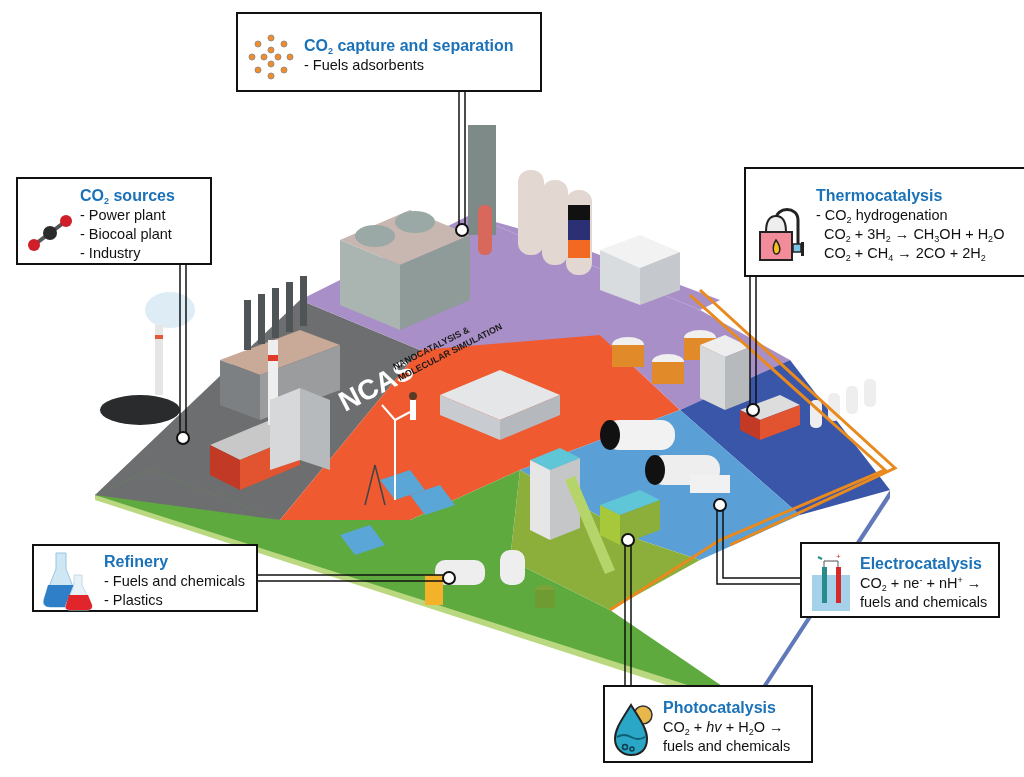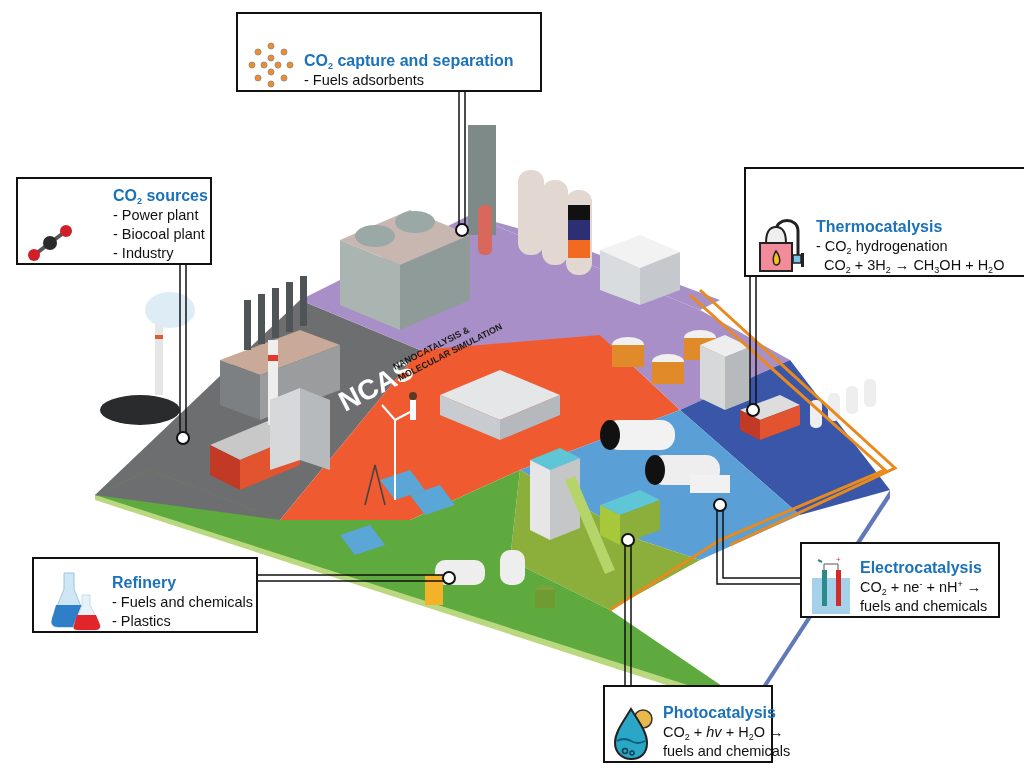--- a/index.html
+++ b/index.html
@@ -1,34 +1,34 @@
 <!DOCTYPE html>
 <html><head>
 <meta charset="utf-8">
 <style>
   html, body { margin: 0; padding: 0; background: #ffffff; }
   body { width: 1024px; height: 777px; position: relative; overflow: hidden;
          font-family: "Liberation Sans", sans-serif; color: #111; }
   #scene { position: absolute; left: 0; top: 0; width: 1024px; height: 777px; }
   .callout { position: absolute; background: #fff; border: 2px solid #111;
-             box-sizing: border-box; display: flex; align-items: flex-end; }
+             box-sizing: border-box; display: flex; align-items: center; }
   .callout .icon { flex: 0 0 auto; }
   .callout .txt { font-size: 14.5px; line-height: 19px; }
   .callout .title { color: #1b72b8; font-weight: bold; font-size: 16px; line-height: 20px; }
   .callout .line { white-space: nowrap; }
   .callout .indent { padding-left: 8px; }
   sub { font-size: 9px; vertical-align: -3px; line-height: 0; }
   sup { font-size: 9px; vertical-align: 5px; line-height: 0; }
   .it { font-style: italic; }
   #c-capture { left: 236px; top: 12px; width: 306px; height: 80px; }
-  #c-sources { left: 16px; top: 177px; width: 196px; height: 88px; gap: 33px; }
+  #c-sources { left: 16px; top: 177px; width: 196px; height: 88px; }
   #c-thermo  { left: 744px; top: 167px; width: 296px; height: 110px; }
-  #c-refinery{ left: 32px; top: 557px; width: 226px; height: 76px; padding-left: 8px; }
+  #c-refinery{ left: 32px; top: 544px; width: 226px; height: 68px; }
   #c-electro { left: 800px; top: 542px; width: 200px; height: 76px; }
-  #c-photo   { left: 603px; top: 685px; width: 170px; height: 78px; }
+  #c-photo   { left: 603px; top: 685px; width: 210px; height: 78px; }
 </style>
 </head>
 <body>
 
 <svg id="scene" viewBox="0 0 1024 777">
 
   <polygon points="95,495 150,470 750,705 750,712 95,500" fill="#b9d87f"></polygon>
   <polygon points="750,705 890,490 890,498 750,712" fill="#3a56a8" opacity="0.8"></polygon>
 
   <polygon points="95,495 300,300 420,350 280,520" fill="#6d6e70"></polygon>
@@ -238,20 +238,21 @@
     <path d="M10 30 Q10 14 20 14 Q30 14 30 30 Z" fill="#eee" stroke="#222" stroke-width="2"></path>
     <rect x="4" y="30" width="32" height="28" fill="#f28b9a" stroke="#222" stroke-width="2"></rect>
     <path d="M20 38 C15 46 18 52 20 52 C24 52 26 46 20 38 Z" fill="#f5c21b" stroke="#222" stroke-width="1.5"></path>
     <rect x="37" y="42" width="8" height="8" fill="#7cc3e8" stroke="#222" stroke-width="1.5"></rect>
     <rect x="45" y="40" width="3" height="14" fill="#222"></rect>
   </svg>
   <div class="txt" style="margin-top:4px">
     <div class="title line">Thermocatalysis</div>
     <div class="line"><span>- CO</span><sub>2</sub><span> hydrogenation</span></div>
     <div class="line indent"><span>CO</span><sub>2</sub><span>  + 3H</span><sub>2</sub><span> → CH</span><sub>3</sub><span>OH + H</span><sub>2</sub><span>O</span></div>
+    <div class="line indent"><span>CO</span><sub>2</sub><span> + CH</span><sub>4</sub><span> → 2CO + 2H</span><sub>2</sub></div>
   </div>
 </div>
 
 <div class="callout" id="c-refinery">
   <svg class="icon" width="52" height="60" viewBox="0 0 52 60" style="margin:6px 10px 0 8px">
     <path d="M14 2 L24 2 L24 18 L36 48 Q38 56 30 56 L8 56 Q0 56 2 48 L14 18 Z" fill="#cfe6f4" stroke="#9cc6e0" stroke-width="1"></path>
     <path d="M6 34 L32 34 L36 48 Q38 56 30 56 L8 56 Q0 56 2 48 Z" fill="#2f7fc8"></path>
     <path d="M32 24 L40 24 L40 34 L50 54 Q51 59 45 59 L28 59 Q22 59 24 54 L32 34 Z" fill="#e6f1f8" stroke="#c6dbe8" stroke-width="1"></path>
     <path d="M27 44 L46 44 L50 54 Q51 59 45 59 L28 59 Q22 59 24 54 Z" fill="#e2252b"></path>
   </svg>

